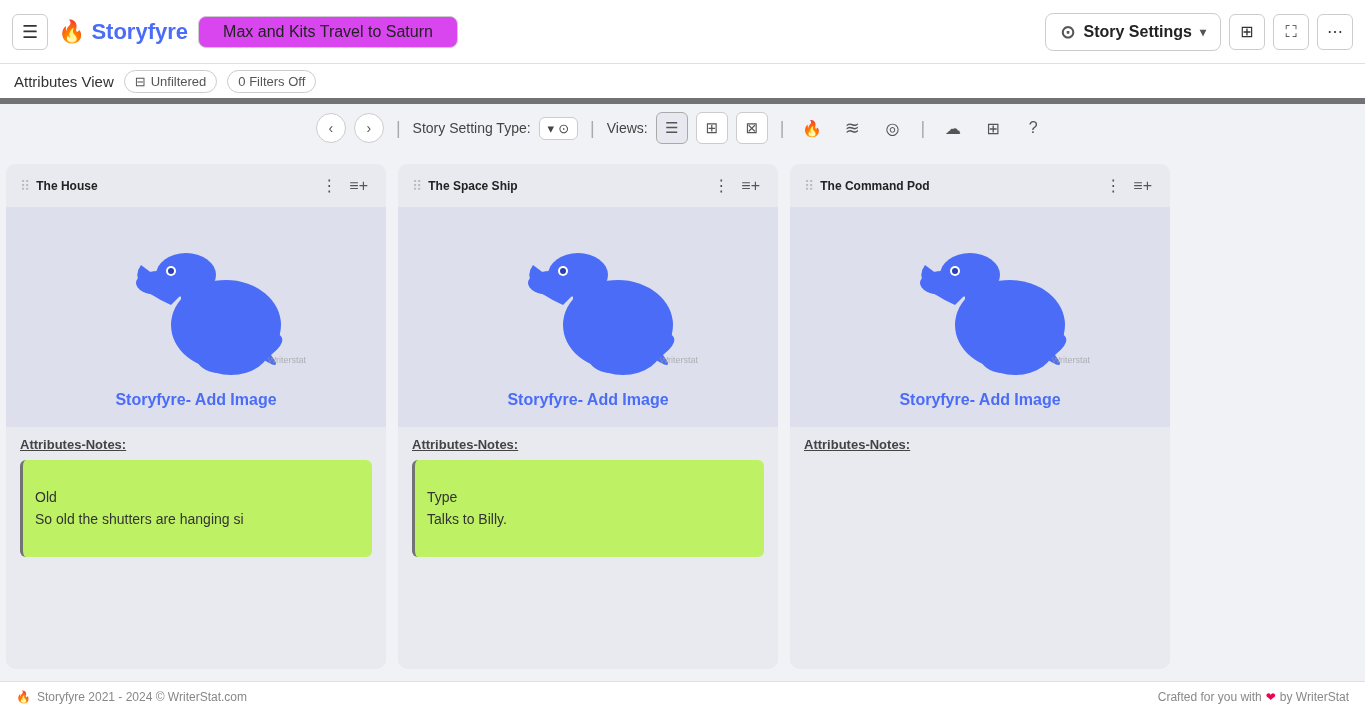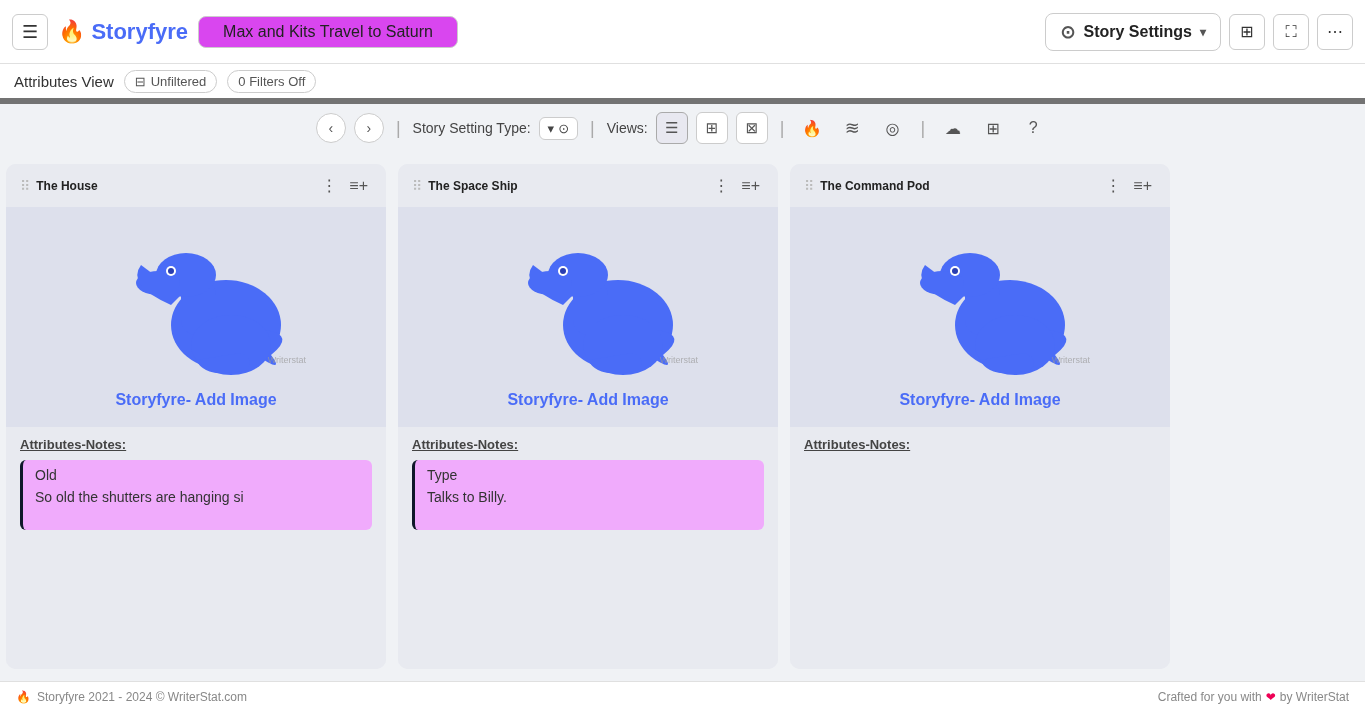--- a/index.html
+++ b/index.html
@@ -129,22 +129,22 @@
     .add-image-brand { color: #4a6cf7; }
     .add-image-text { color: #4a6cf7; }
 
     
     .card-body { background: #e8eaf0; padding: 10px 14px 14px; flex: 1; }
     .attributes-notes-label {
       font-size: 13px; font-weight: 600; color: #444; text-decoration: underline;
       margin-bottom: 8px; display: block;
     }
     .notes-box {
-      background: #f0abfc; border-radius: 6px; padding: 4px 12px;
-      border-left: 3px solid #0f172a; min-height: 70px;
+      background: #bef264; border-radius: 6px; padding: 26px 12px;
+      border-left: 3px solid #737373; min-height: 70px;
     }
     .note-line { font-size: 14px; color: #333; line-height: 1.6; }
 
     
     .footer {
       background: #fff; border-top: 1px solid #e0e0e0;
       padding: 8px 16px; display: flex; align-items: center; justify-content: space-between;
       font-size: 12px; color: #888;
     }
     .footer-left { display: flex; align-items: center; gap: 6px; }

